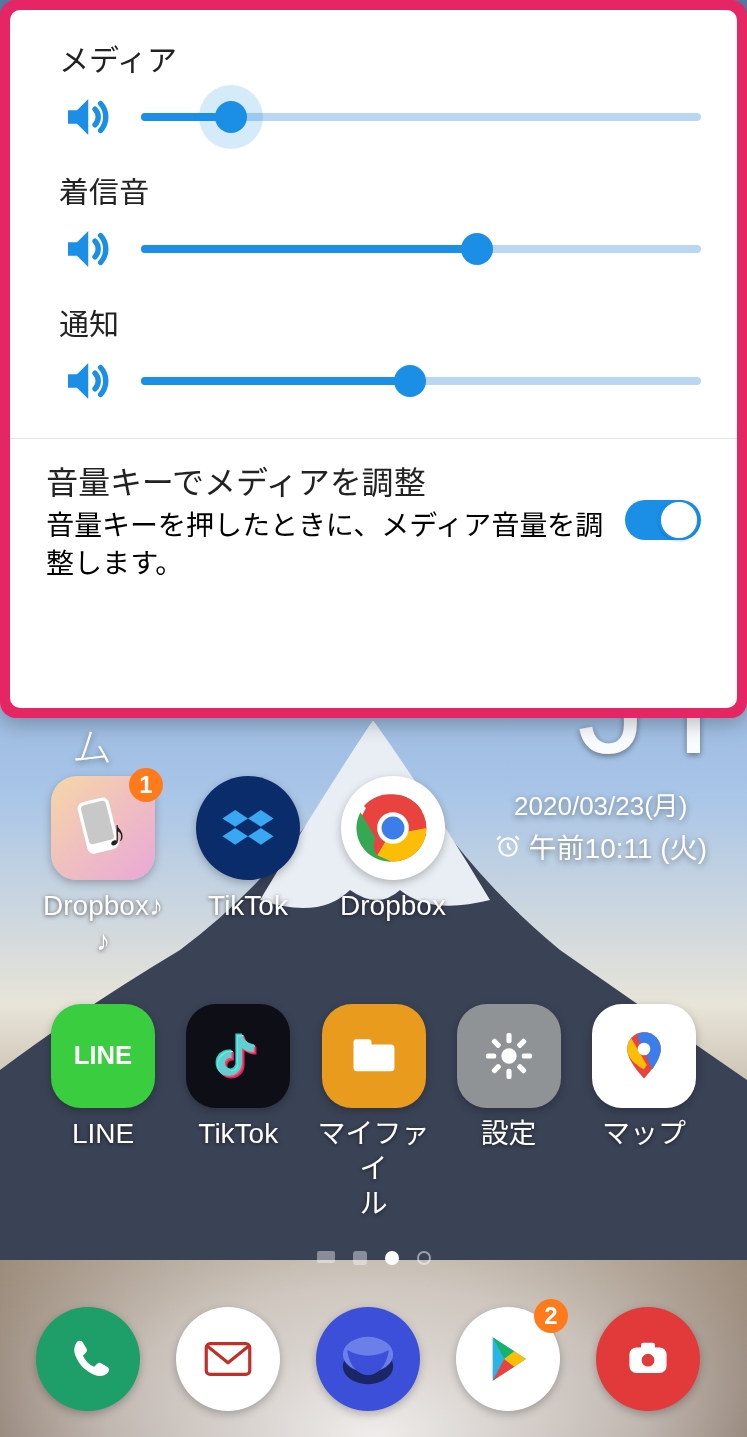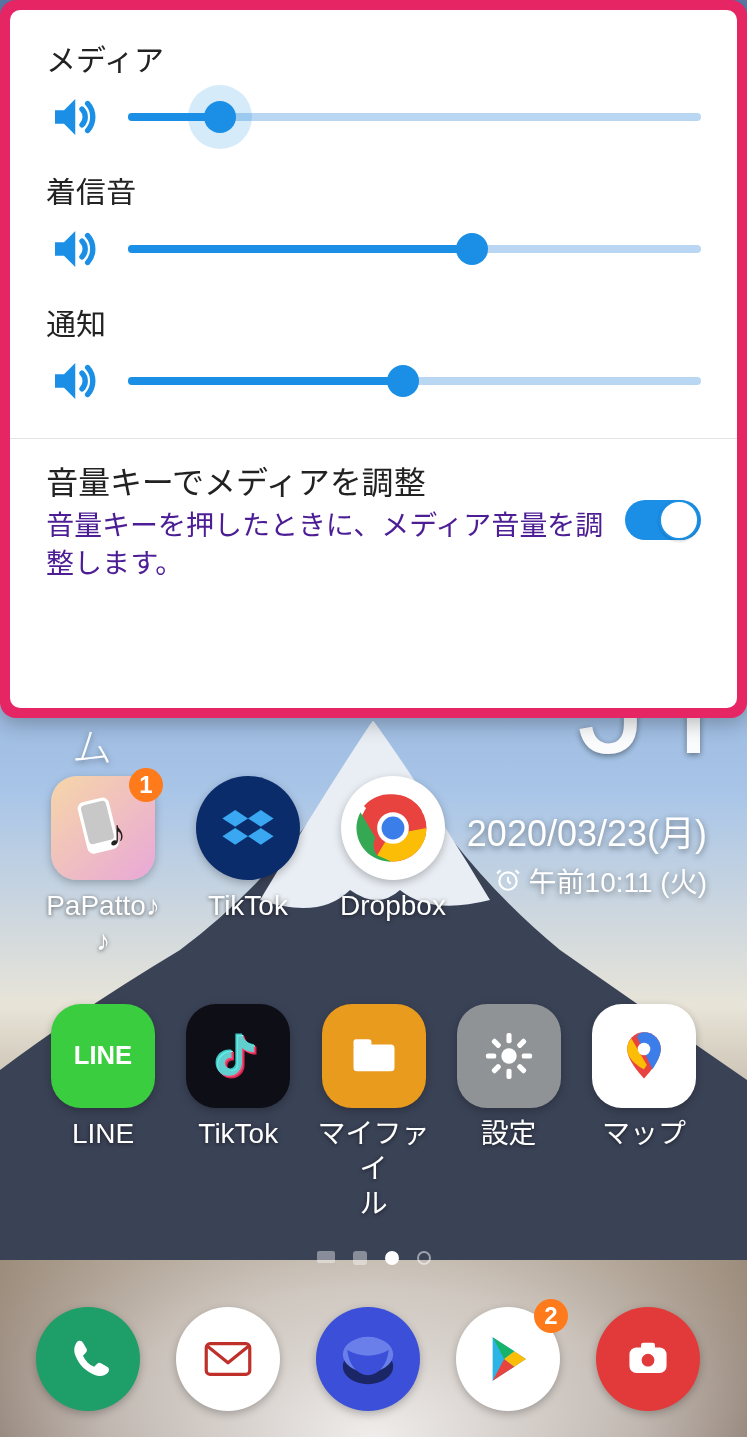--- a/index.html
+++ b/index.html
@@ -15,21 +15,21 @@
     z-index: 0;
   }
   .mountain {
     position: absolute; left: 0; right: 0; top: 640px; height: 620px; z-index: 1;
   }
   .mountain svg { width: 100%; height: 100%; display: block; }
 
   
   .clock-widget { position: absolute; right: 40px; top: 700px; color: #fff; z-index: 3; text-align: right; text-shadow: 0 2px 6px rgba(0,0,0,0.45); }
   .clock-big { font-size: 140px; font-weight: 200; line-height: 0.5; letter-spacing: -6px; opacity: 0.95; transform: translateY(-30px); }
-  .clock-date { font-size: 36px; font-weight: 400; margin-top: 34px; text-align: center; }
+  .clock-date { font-size: 26px; font-weight: 400; margin-top: 15px; text-align: center; }
   .clock-alarm { font-size: 28px; font-weight: 400; margin-top: 4px; display: flex; align-items: center; justify-content: flex-end; gap: 8px; }
   .clock-alarm .alarm-icon { width: 26px; height: 26px; }
 
   
   .peek-text { position: absolute; left: 72px; top: 716px; color: #fff; font-size: 40px; font-weight: 300; text-shadow: 0 2px 6px rgba(0,0,0,0.4); z-index: 3; }
 
   
   .home { position: absolute; left: 0; right: 0; top: 776px; bottom: 0; z-index: 3; }
   .icon-row { display: flex; justify-content: flex-start; padding: 0 36px; margin-top: 0; }
   .icon-row.row2 { margin-top: 46px; justify-content: space-between; }
@@ -48,36 +48,36 @@
   .page-indicator .dot.active { background: #fff; }
   .page-indicator .dot.ring { background: transparent; border: 2px solid rgba(255,255,255,0.5); }
 
   
   .dock { position: absolute; left: 0; right: 0; bottom: 0; height: 156px; display: flex; justify-content: space-between; align-items: center; padding: 0 36px; z-index: 3; }
   .dock .app-icon { width: 104px; height: 104px; border-radius: 52px; }
 
   
   .panel-frame { position: absolute; left: 0; right: 0; top: 0; height: 718px; background: #E62565; border-radius: 16px; z-index: 10; padding: 10px; box-shadow: 0 6px 20px rgba(0,0,0,0.25);}
   .panel { background: #fff; width: 100%; height: 100%; border-radius: 10px; padding: 26px 36px 18px 36px; display: flex; flex-direction: column; }
-  .vol-group { margin-bottom: 24px; }
+  .vol-group { margin-bottom: 24px; margin-left: 13px; }
   .vol-label { font-size: 30px; color: #222; margin-bottom: 10px; }
   .vol-row { display: flex; align-items: center; gap: 28px; }
   .vol-icon { width: 54px; height: 54px; flex: 0 0 54px; color: #1B8FE6; }
   .slider { position: relative; flex: 1; height: 44px; display: flex; align-items: center; }
   .track-bg { position: absolute; left: 0; right: 0; height: 8px; background: #B9D7F2; border-radius: 4px; }
   .track-fg { position: absolute; left: 0; height: 8px; background: #1B8FE6; border-radius: 4px; }
   .thumb { position: absolute; width: 32px; height: 32px; background: #1B8FE6; border-radius: 50%; transform: translateX(-50%); }
   .thumb.halo::after { content:""; position: absolute; inset: -16px; background: rgba(27,143,230,0.18); border-radius: 50%; }
 
   .divider { height: 1px; background: #E4E4E4; margin: 6px -36px 18px -36px; }
 
   .toggle-row { display: flex; align-items: center; gap: 18px; }
   .toggle-text { flex: 1; }
   .toggle-title { font-size: 32px; color: #222; margin-bottom: 4px; }
-  .toggle-desc { font-size: 28px; color: #4c1d95; line-height: 1.35; }
+  .toggle-desc { font-size: 28px; color: #000000; line-height: 1.35; }
   .switch { width: 76px; height: 40px; border-radius: 20px; position: relative; flex: 0 0 76px; }
   .switch.on { background: #1B8FE6; }
   .switch .knob { position: absolute; width: 36px; height: 36px; background: #fff; border-radius: 50%; top: 2px; box-shadow: 0 1px 3px rgba(0,0,0,0.2); }
   .switch.on .knob { right: 2px; border: 2px solid #1B8FE6; top: 0; width: 40px; height: 40px; box-sizing: border-box; }
 
   
   .ic-papatto { background: linear-gradient(135deg,#f6d6a8,#e9a8d8); }
   .ic-dropbox { background: #0B2C6B; border-radius: 52px; }
   .ic-chrome  { background: #fff; border-radius: 52px; }
   .ic-line    { background: #3ACD3F; border-radius: 30px; }
@@ -123,21 +123,21 @@
   <div class="icon-row" id="row1">
       <div class="app-cell">
         <div class="app-icon ic-papatto">
           <svg viewBox="0 0 100 100" width="80" height="80">
             <rect x="24" y="14" rx="8" width="40" height="66" fill="#fff" transform="rotate(-14 44 47)"></rect>
             <rect x="28" y="18" rx="5" width="32" height="50" fill="#c8c8c8" transform="rotate(-14 44 47)"></rect>
             <text x="56" y="72" font-size="46" fill="#222">♪</text>
           </svg>
           <div class="badge">1</div>
         </div>
-        <div class="app-label">PaPatto♪
+        <div class="app-label">Dropbox♪
 ♪</div>
       </div>
       <div class="app-cell">
         <div class="app-icon ic-dropbox">
           <svg viewBox="0 0 100 100" width="64" height="64">
             <g fill="#3AA7F2">
               <polygon points="30,22 50,35 30,48 10,35"></polygon>
               <polygon points="70,22 90,35 70,48 50,35"></polygon>
               <polygon points="30,50 50,63 30,76 10,63"></polygon>
               <polygon points="70,50 90,63 70,76 50,63"></polygon>

